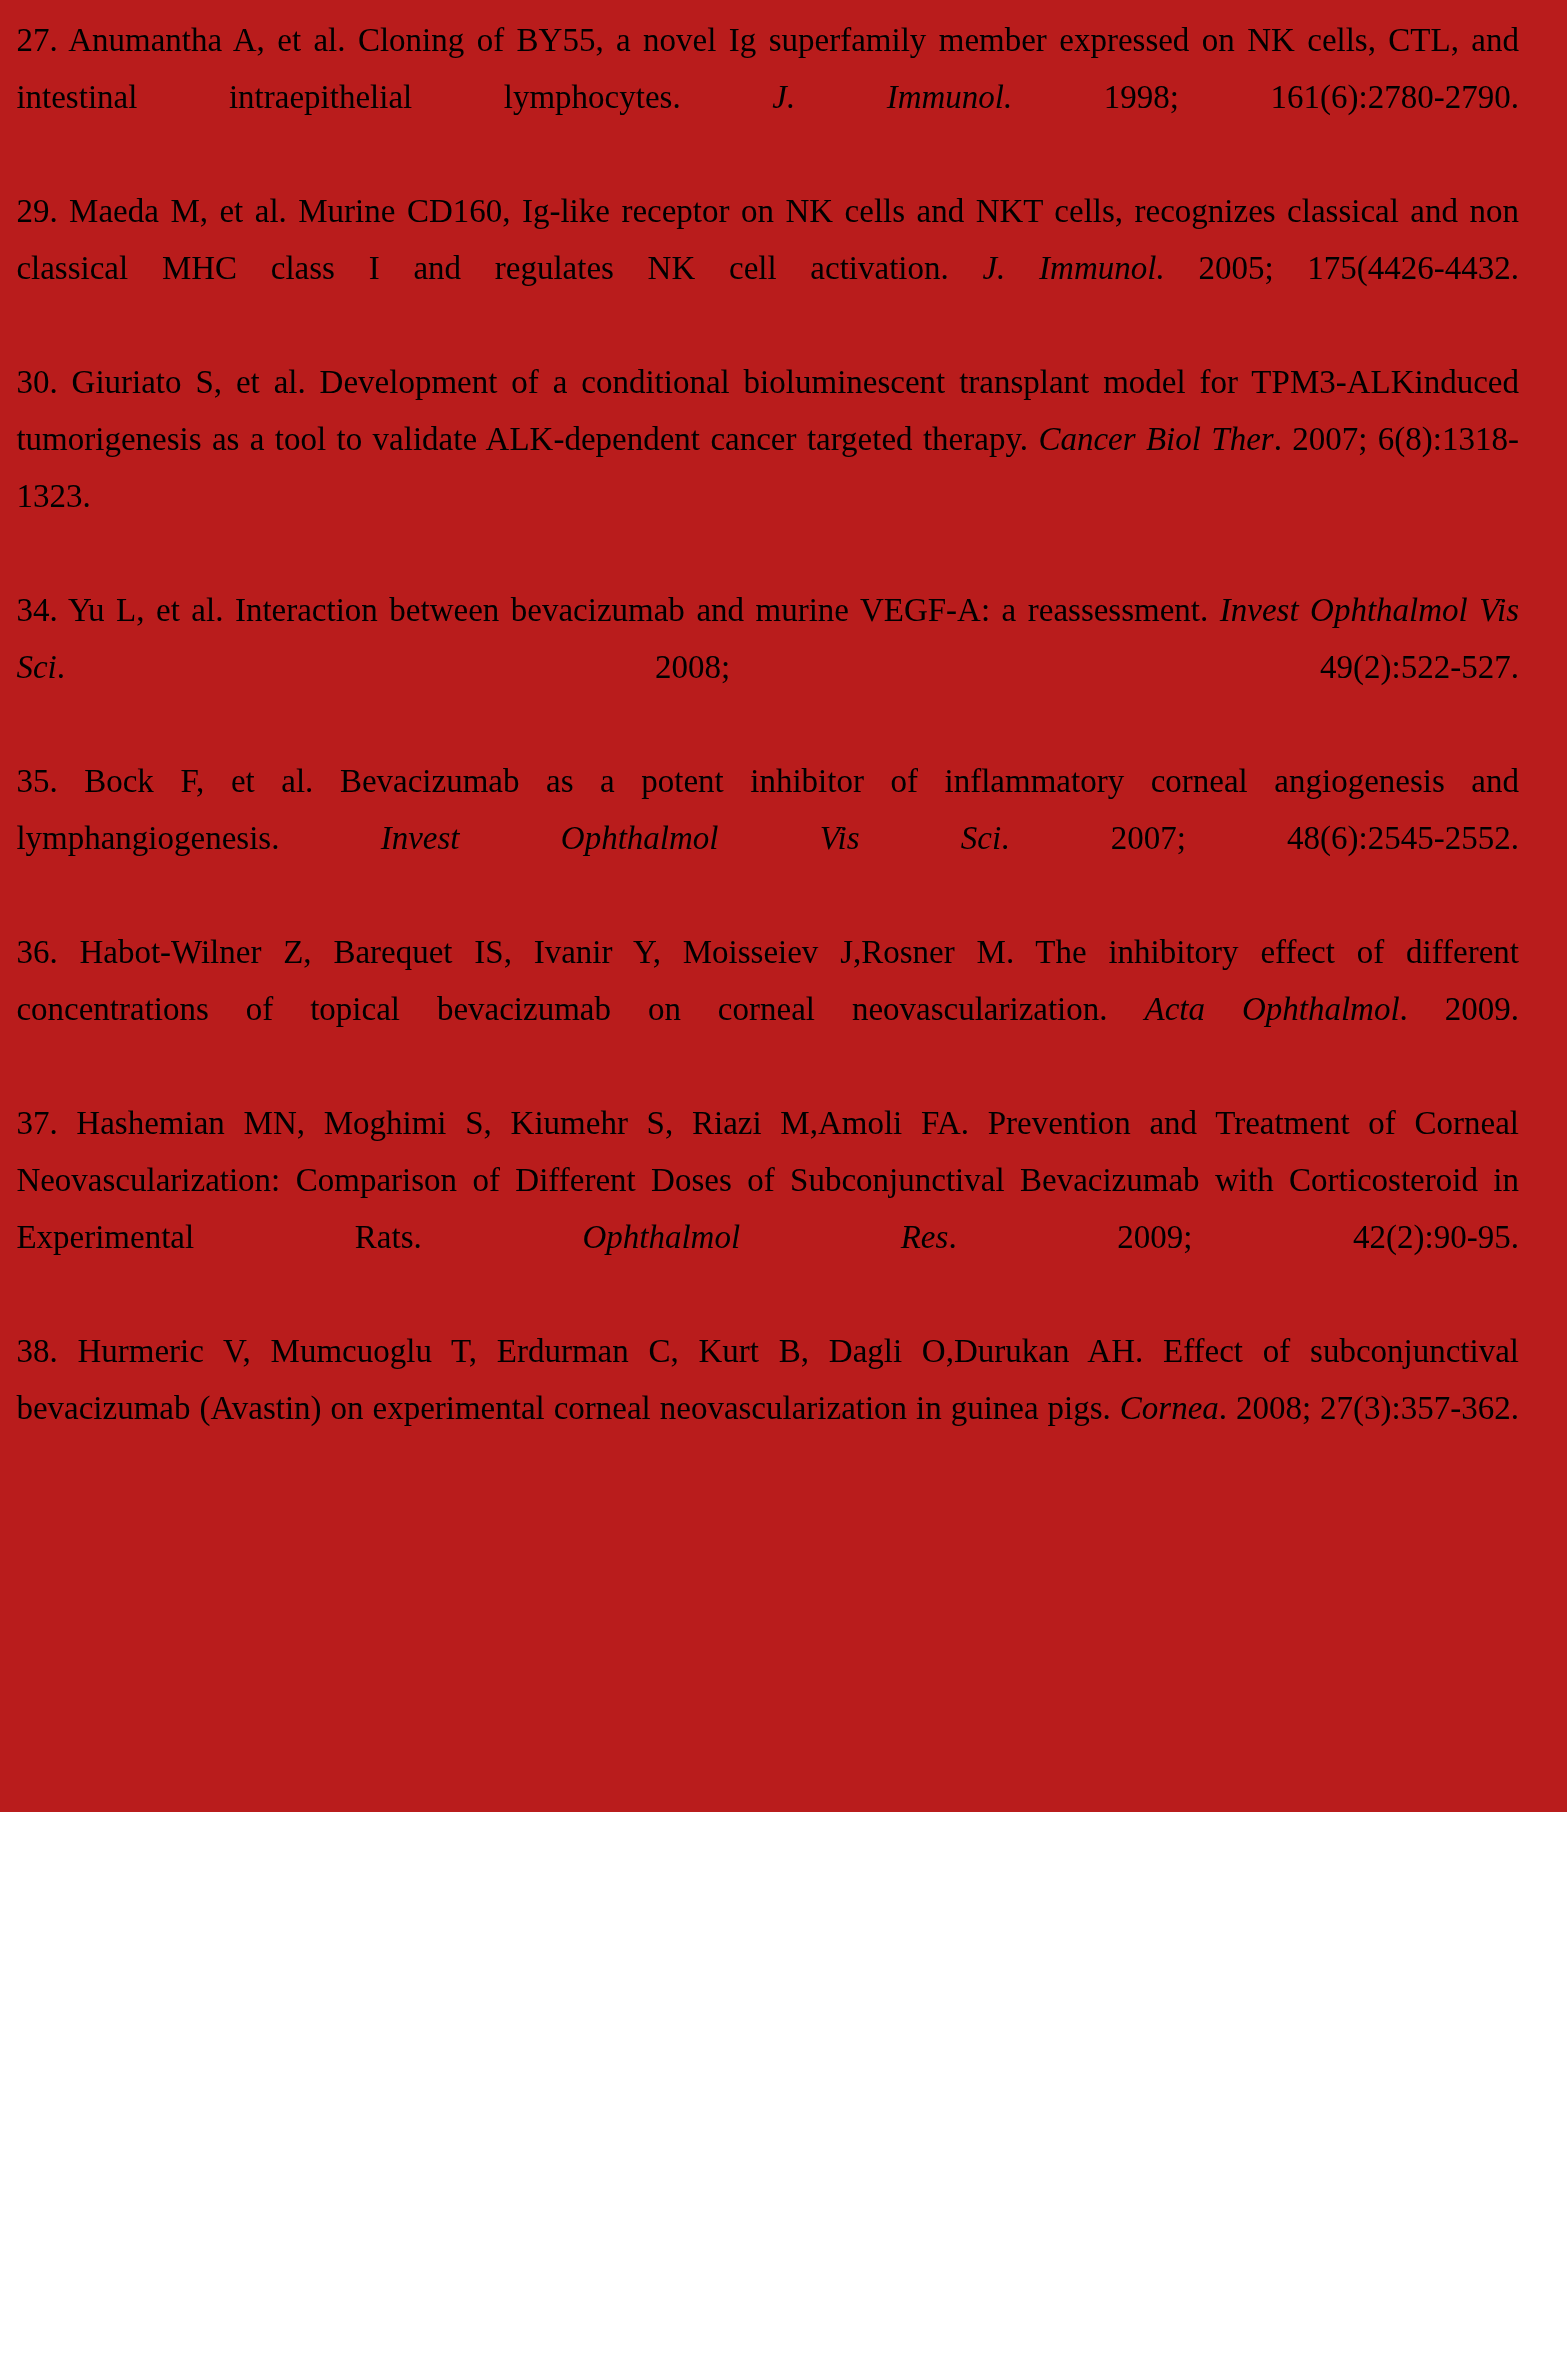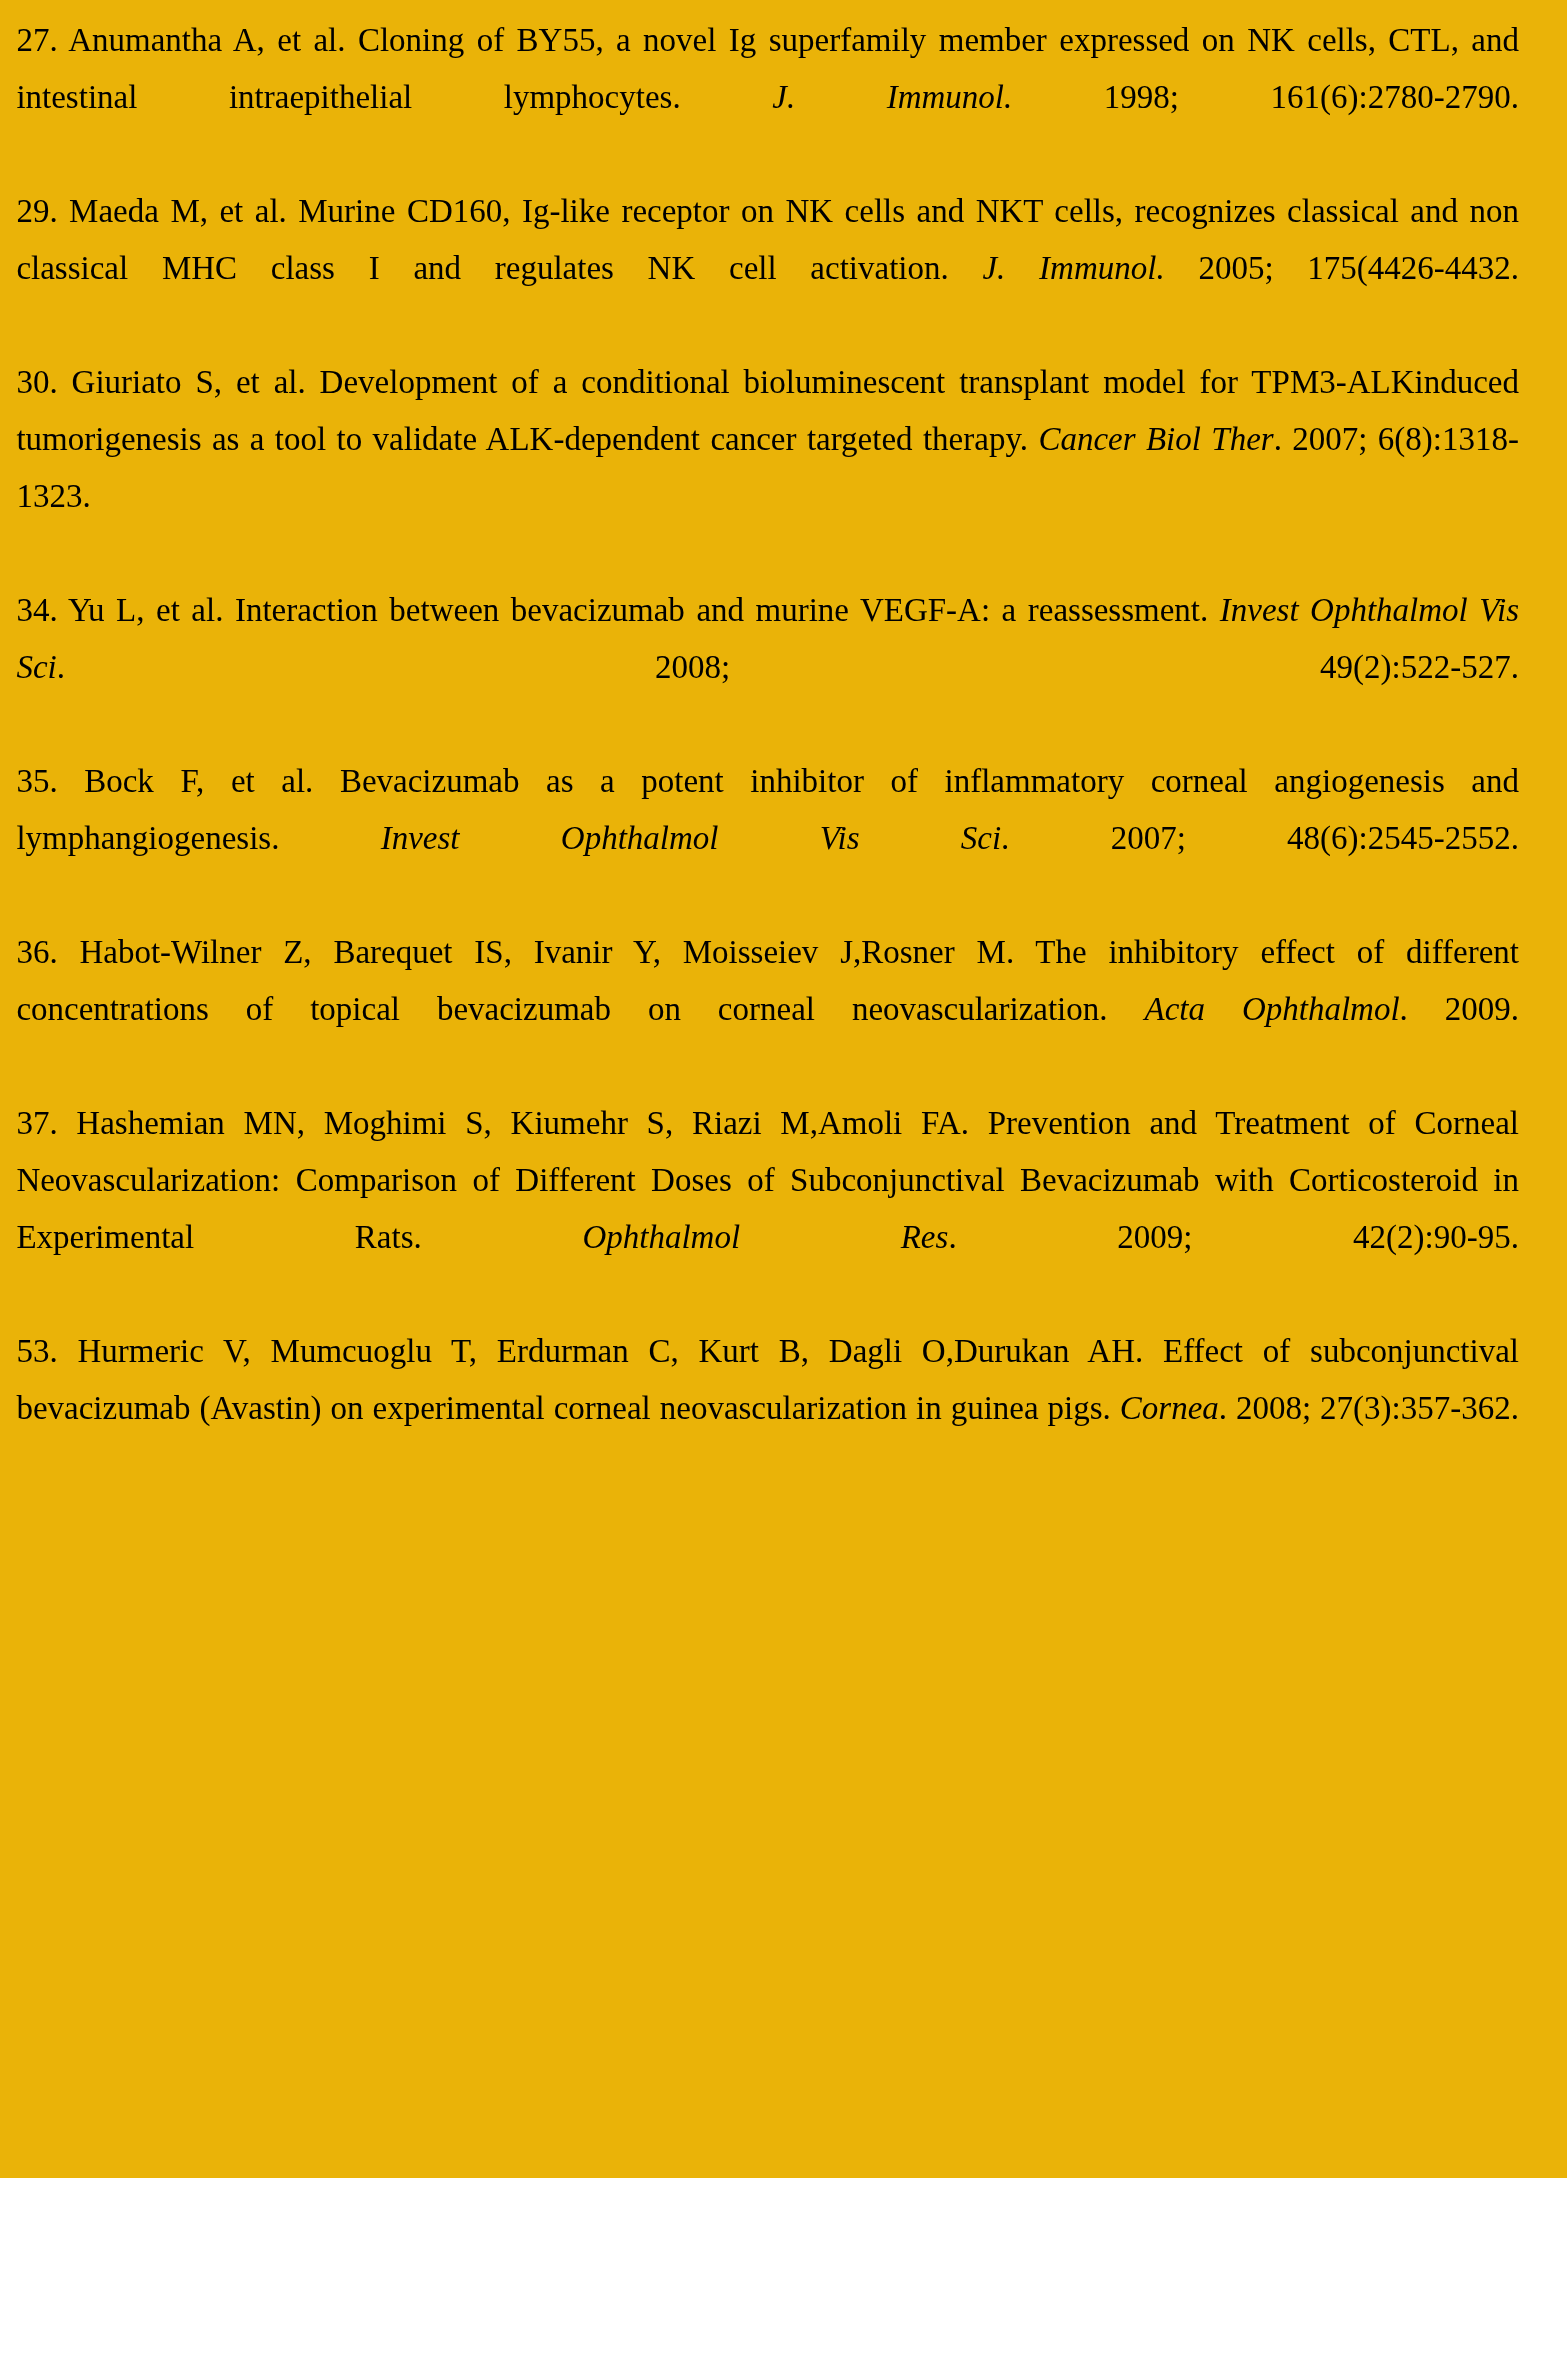--- a/index.html
+++ b/index.html
@@ -10,22 +10,22 @@
   body {
     width: 1567px;
     height: 2366px;
     font-family: "Liberation Serif", "DejaVu Serif", serif;
     color: #000000;
     -webkit-font-smoothing: antialiased;
   }
   #page {
     position: relative;
     width: 1567px;
-    height: 2178px;
-    background: #eab308;
+    height: 1812px;
+    background: #b91c1c;
     box-sizing: border-box;
     padding: 11.5px 48px 0 16.4px;
   }
   .reference-list {
     margin: 0;
     padding: 0;
     list-style: none;
   }
   .reference-item {
     text-align: justify;
@@ -56,16 +56,16 @@
 
 <div id="page">
   <ol class="reference-list">
       <li class="reference-item"><span class="txt">27. Anumantha A, et al. Cloning of BY55, a novel Ig superfamily member expressed on NK cells, CTL, and intestinal intraepithelial lymphocytes. </span><span class="txt journal">J. Immunol.</span><span class="txt"> 1998; 161(6):2780-2790.</span></li>
       <li class="reference-item"><span class="txt">29. Maeda M, et al. Murine CD160, Ig-like receptor on NK cells and NKT cells, recognizes classical and non classical MHC class I and regulates NK cell activation. </span><span class="txt journal">J. Immunol.</span><span class="txt"> 2005; 175(4426-4432.</span></li>
       <li class="reference-item"><span class="txt">30. Giuriato S, et al. Development of a conditional bioluminescent transplant model for TPM3-ALKinduced tumorigenesis as a tool to validate ALK-dependent cancer targeted therapy. </span><span class="txt journal">Cancer Biol Ther</span><span class="txt">. 2007; 6(8):1318-1323.</span></li>
       <li class="reference-item"><span class="txt">34. Yu L, et al. Interaction between bevacizumab and murine VEGF-A: a reassessment. </span><span class="txt journal">Invest Ophthalmol Vis Sci</span><span class="txt">. 2008; 49(2):522-527.</span></li>
       <li class="reference-item"><span class="txt">35. Bock F, et al. Bevacizumab as a potent inhibitor of inflammatory corneal angiogenesis and lymphangiogenesis. </span><span class="txt journal">Invest Ophthalmol Vis Sci</span><span class="txt">. 2007; 48(6):2545-2552.</span></li>
       <li class="reference-item"><span class="txt">36. Habot-Wilner Z, Barequet IS, Ivanir Y, Moisseiev J,Rosner M. The inhibitory effect of different concentrations of topical bevacizumab on corneal neovascularization. </span><span class="txt journal">Acta Ophthalmol</span><span class="txt">. 2009.</span></li>
       <li class="reference-item"><span class="txt">37. Hashemian MN, Moghimi S, Kiumehr S, Riazi M,Amoli FA. Prevention and Treatment of Corneal Neovascularization: Comparison of Different Doses of Subconjunctival Bevacizumab with Corticosteroid in Experimental Rats. </span><span class="txt journal">Ophthalmol Res</span><span class="txt">. 2009; 42(2):90-95.</span></li>
-      <li class="reference-item"><span class="txt">53. Hurmeric V, Mumcuoglu T, Erdurman C, Kurt B, Dagli O,Durukan AH. Effect of subconjunctival bevacizumab (Avastin) on experimental corneal neovascularization in guinea pigs. </span><span class="txt journal">Cornea</span><span class="txt">. 2008; 27(3):357-362.</span></li>
+      <li class="reference-item"><span class="txt">38. Hurmeric V, Mumcuoglu T, Erdurman C, Kurt B, Dagli O,Durukan AH. Effect of subconjunctival bevacizumab (Avastin) on experimental corneal neovascularization in guinea pigs. </span><span class="txt journal">Cornea</span><span class="txt">. 2008; 27(3):357-362.</span></li>
     </ol>
 </div>
 
 
 </body></html>

